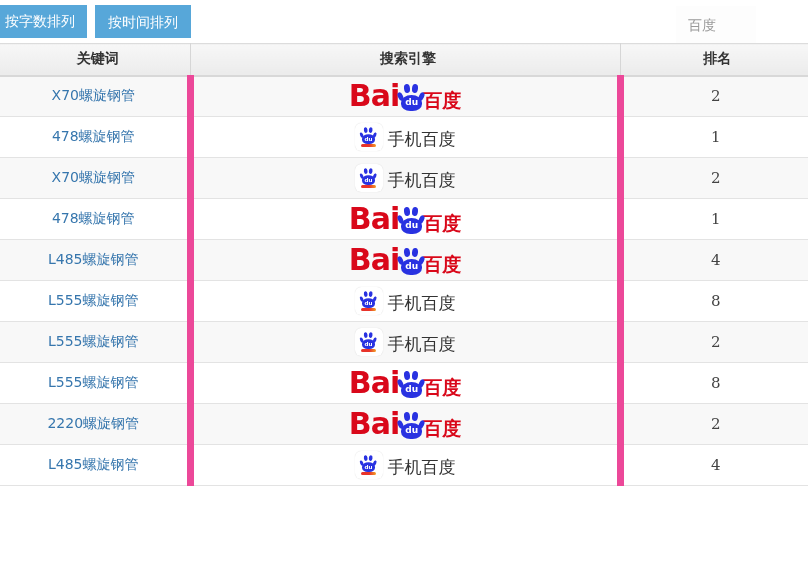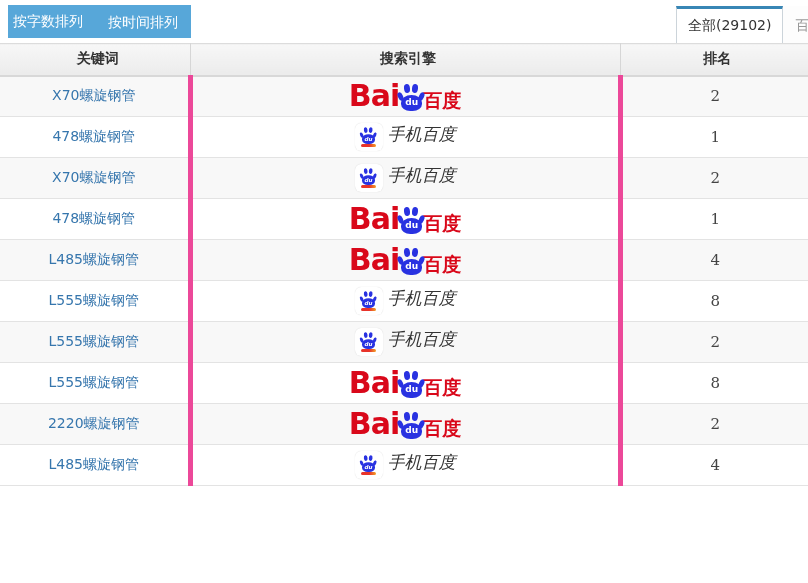--- a/index.html
+++ b/index.html
@@ -16,21 +16,21 @@
     background:#fff;font-family:"DejaVu Sans","Liberation Sans",sans-serif;
   }
 
   
   .btn{
     position:absolute;top:5px;height:33px;
     background:var(--button-blue);color:#fff;border:none;
     font-size:14px;font-family:inherit;cursor:pointer;line-height:33px;
     padding:1px 13px;
   }
-  .btn.first{left:8px;padding:0 12px 0 5px;}
+  .btn.first{left:0;padding:0 12px 0 5px;}
   .btn.second{left:95px;}
 
   
   .tabs{position:absolute;left:676px;top:6px;display:flex;align-items:stretch;height:37px;}
   .tab{
     height:37px;display:flex;align-items:center;
     font-size:14px;white-space:nowrap;cursor:pointer;
   }
   .tab.active{
     background:#fff;color:#333;
@@ -52,21 +52,21 @@
   th{
     height:32px;font-size:14px;font-weight:bold;color:#333;text-align:center;
     background:linear-gradient(#f7f7f7,#ebebeb);
     border-top:1px solid #dcdcdc;border-bottom:2px solid #d8d8d8;padding-left:7px;
   }
   th:not(:last-child){border-right:1px solid #d6d6d6;}
   td{
     height:41px;text-align:center;vertical-align:middle;
     border-bottom:1px solid #e3e3e3;font-size:14px;
   }
-  td:not(:last-child){border-right:5px solid #ec4899;}
+  td:not(:last-child){border-right:7px solid #ec4899;}
   tbody tr:nth-child(odd) td{background:#f8f8f8;}
   tbody tr:nth-child(even) td{background:#ffffff;}
 
   .kw{color:var(--link-blue);text-decoration:none;cursor:pointer;font-size:14px;}
   .rank{font-family:"DejaVu Serif","Liberation Serif",serif;color:#444;font-size:15px;}
 
   
   .logo-pc{display:inline-flex;align-items:flex-end;vertical-align:middle;}
   .logo-pc .bai{
     font-size:30px;font-weight:bold;color:var(--baidu-red);
@@ -81,41 +81,40 @@
   .toe4{width:5px;height:9px;left:21px;top:8px;transform:rotate(24deg);}
   .pad{
     position:absolute;left:3px;top:11px;width:21px;height:16px;
     background:var(--baidu-blue);border-radius:52% 52% 46% 46%;
     color:#fff;font-size:9px;font-weight:bold;
     display:flex;align-items:center;justify-content:center;line-height:1;
   }
   .logo-pc .hz{font-size:19px;font-weight:bold;color:var(--baidu-red);line-height:1;margin-bottom:2px;}
 
   
-  .logo-mobile{display:inline-flex;align-items:flex-start;vertical-align:middle;font-style:italic;}
+  .logo-mobile{display:inline-flex;align-items:flex-end;vertical-align:middle;}
   .mtile{
     width:28px;height:28px;background:#fff;border-radius:6px;
     display:flex;flex-direction:column;align-items:center;justify-content:center;
     box-shadow:0 0 1px rgba(0,0,0,.18);flex:0 0 auto;
   }
   .mtile .paw{transform:scale(0.62);margin:-6px 0 -7px 0;}
   .redline{
     width:15px;height:3px;border-radius:1.5px;margin-top:1px;
     background:linear-gradient(90deg,#e8332a 55%,#f2a026 100%);
   }
   .mlabel{font-size:17px;color:#333;margin-left:5px;white-space:nowrap;}
 </style>
 </head>
 <body>
 
 <button class="btn first">按字数排列</button>
 <button class="btn second">按时间排列</button>
 
 <div class="tabs">
-  <div class="tab active">全部(29102)</div>
   <div class="tab inactive">百度</div>
 </div>
 
 <table>
   <colgroup>
     <col style="width:190px">
       <col style="width:430px">
       <col style="width:188px">
   </colgroup>
   <thead>

